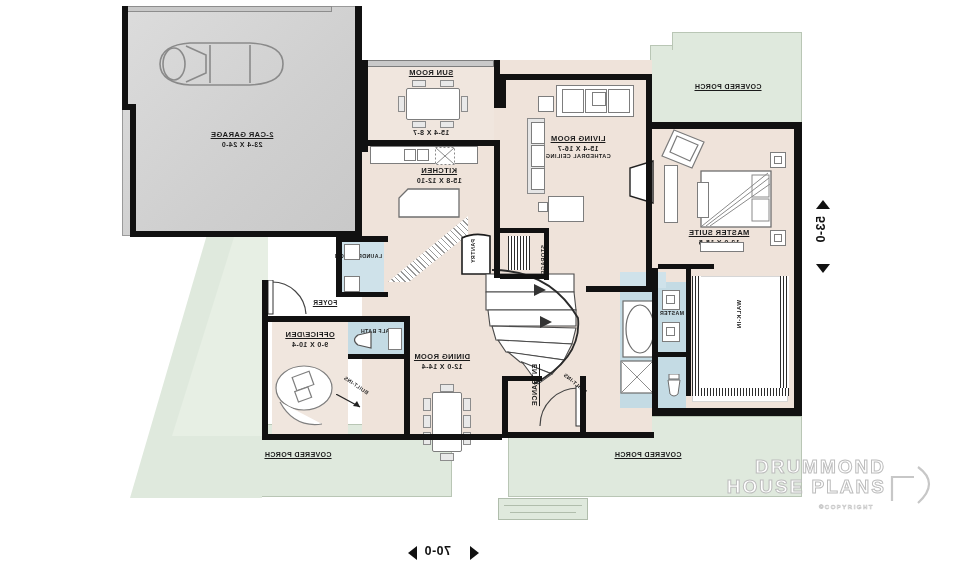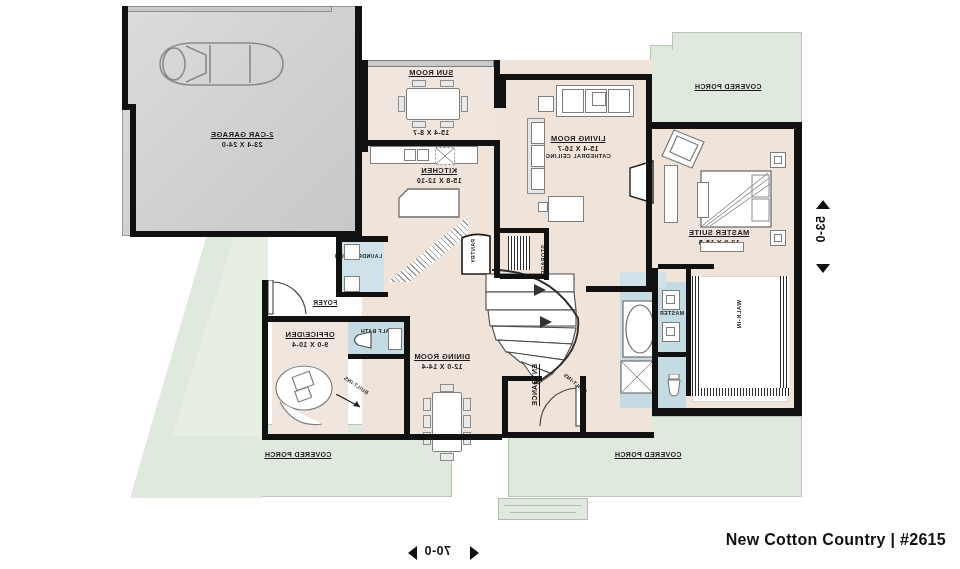--- a/index.html
+++ b/index.html
@@ -388,16 +388,24 @@
   <div class="ab" style="left:510px;top:512px;width:66px;height:1px;background:#b0bdac;"></div>
 
   <div class="tri up" style="left:816px;top:200px;"></div>
   <div class="dimtxt v" style="left:814px;top:216px;">53-0</div>
   <div class="tri down" style="left:816px;top:264px;"></div>
 
   <div class="tri left" style="left:408px;top:546px;"></div>
   <div class="dimtxt" style="left:424px;top:544px;">70-0</div>
   <div class="tri right" style="left:470px;top:546px;"></div>
 
-
-  <div id="planTitle">New Cotton Country | #2615</div>
+  <div id="brand">
+    <div class="logotxt logo1" style="padding-right:60px;">DRUMMOND</div>
+    <div class="logotxt logo2" style="padding-right:60px;">HOUSE PLANS</div>
+    <div class="logotxt logo3" style="padding-right:72px;">©COPYRIGHT</div>
+    <svg id="logomark" viewBox="0 0 56 46">
+      <path d="M4 40 L4 16 L26 16" fill="none" stroke="#c7c7c7" stroke-width="2.2"></path>
+      <path d="M30 6 Q52 22 30 42" fill="none" stroke="#c7c7c7" stroke-width="2.2"></path>
+    </svg>
+  </div>
+
 
 </div>
 
 </body></html>

